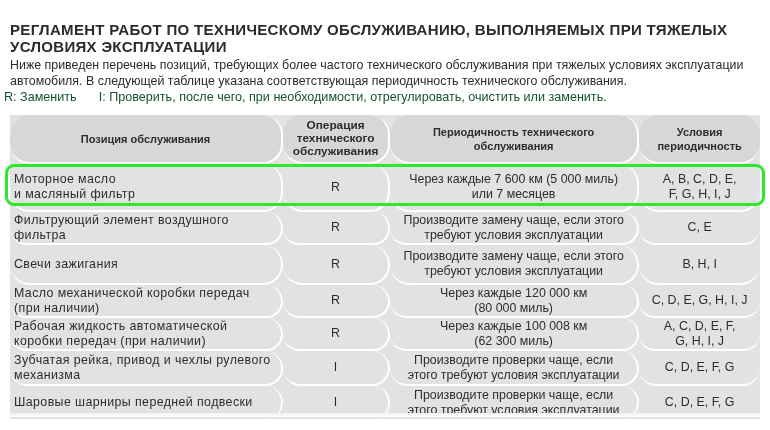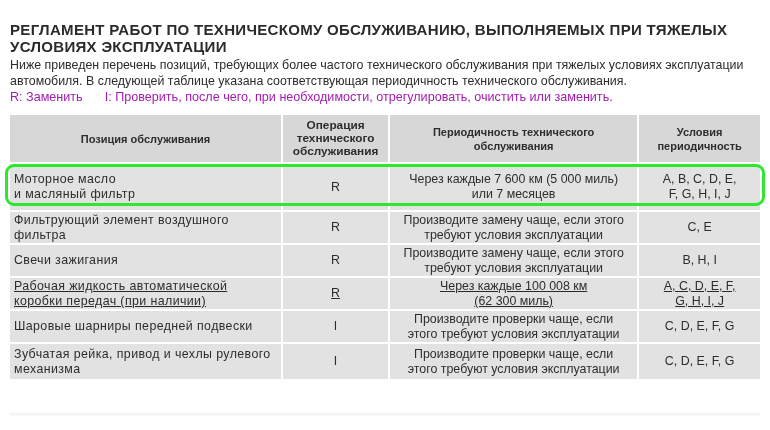--- a/index.html
+++ b/index.html
@@ -12,32 +12,32 @@
     font-family: "Liberation Sans", sans-serif; font-weight: bold;
     font-size: 15.5px; line-height: 17px; letter-spacing: 0.3px; color: #2b2b2b;
     transform: scaleX(0.97); transform-origin: left top;
   }
   .intro {
     position: absolute; left: 10px; top: 57px; width: 755px;
     font-size: 12.6px; line-height: 16px; color: #2b2b2b;
     transform: scaleX(0.985); transform-origin: left top;
   }
   .legend {
-    position: absolute; left: 10px; top: 89px; font-size: 12.6px; line-height: 16px; color: #a21caf;
+    position: absolute; left: 4px; top: 89px; font-size: 12.6px; line-height: 16px; color: #14532d;
     white-space: nowrap;
   }
   .legend .sep { display: inline-block; width: 22px; }
   table.grid {
     position: absolute; left: 10px; top: 115px; width: 750px;
     border-collapse: separate; border-spacing: 0;
     background: #e2e2e2;
   }
   table.grid th, table.grid td {
     background: #e2e2e2; border-right: 2px solid #ffffff; border-bottom: 2px solid #ffffff;
-    padding: 0 4px; vertical-align: middle; font-size: 12.4px; line-height: 15px; color: #2d2d2d;
+    padding: 0 4px; vertical-align: middle; font-size: 12.4px; line-height: 15px; color: #2d2d2d; border-radius: 20px;
   }
   table.grid th:last-child, table.grid td:last-child { border-right: none; }
   table.grid tr:last-child td { border-bottom: none; }
   table.grid th {
     background: #d7d7d7; font-weight: bold; font-size: 11px; text-align: center; height: 47px;
     line-height: 14px;
   }
   table.grid th.small { font-size: 11.8px; line-height: 13px; }
   td.pos { text-align: left; letter-spacing: 0.4px; }
   td.c { text-align: center; }
@@ -111,71 +111,87 @@
           <div>R</div>
         </td>
         <td class="c c3">
           <div>Производите замену чаще, если этого</div>
           <div>требуют условия эксплуатации</div>
         </td>
         <td class="c c4">
           <div>C, E</div>
         </td>
       </tr>
-      <tr style="height: 33px;">
+      <tr style="height: 40px;">
         <td class="pos c1">
           <div>Свечи зажигания</div>
         </td>
         <td class="c c2">
           <div>R</div>
         </td>
         <td class="c c3">
           <div>Производите замену чаще, если этого</div>
           <div>требуют условия эксплуатации</div>
         </td>
         <td class="c c4">
           <div>B, H, I</div>
         </td>
       </tr>
-      <tr style="height: 33px; text-decoration: underline;">
+      <tr style="height: 33px;">
+        <td class="pos c1">
+          <div>Масло механической коробки передач</div>
+          <div>(при наличии)</div>
+        </td>
+        <td class="c c2">
+          <div>R</div>
+        </td>
+        <td class="c c3">
+          <div>Через каждые 120 000 км</div>
+          <div>(80 000 миль)</div>
+        </td>
+        <td class="c c4">
+          <div>C, D, E, G, H, I, J</div>
+        </td>
+      </tr>
+      <tr style="height: 33px;">
         <td class="pos c1">
           <div>Рабочая жидкость автоматической</div>
           <div>коробки передач (при наличии)</div>
         </td>
         <td class="c c2">
           <div>R</div>
         </td>
         <td class="c c3">
           <div>Через каждые 100 008 км</div>
           <div>(62 300 миль)</div>
         </td>
         <td class="c c4">
           <div>A, C, D, E, F,</div>
           <div>G, H, I, J</div>
         </td>
       </tr>
-      <tr style="height: 33px;">
-        <td class="pos c1">
-          <div>Шаровые шарниры передней подвески</div>
+      <tr style="height: 35px;">
+        <td class="pos c1">
+          <div>Зубчатая рейка, привод и чехлы рулевого</div>
+          <div>механизма</div>
         </td>
         <td class="c c2">
           <div>I</div>
         </td>
         <td class="c c3">
           <div>Производите проверки чаще, если</div>
           <div>этого требуют условия эксплуатации</div>
         </td>
         <td class="c c4">
           <div>C, D, E, F, G</div>
         </td>
       </tr>
-      <tr style="height: 35px;">
-        <td class="pos c1">
-          <div>Зубчатая рейка, привод и чехлы рулевого</div>
-          <div>механизма</div>
+      <tr style="height: 33px;">
+        <td class="pos c1">
+          <div>Шаровые шарниры передней подвески</div>
         </td>
         <td class="c c2">
           <div>I</div>
         </td>
         <td class="c c3">
           <div>Производите проверки чаще, если</div>
           <div>этого требуют условия эксплуатации</div>
         </td>
         <td class="c c4">
           <div>C, D, E, F, G</div>

